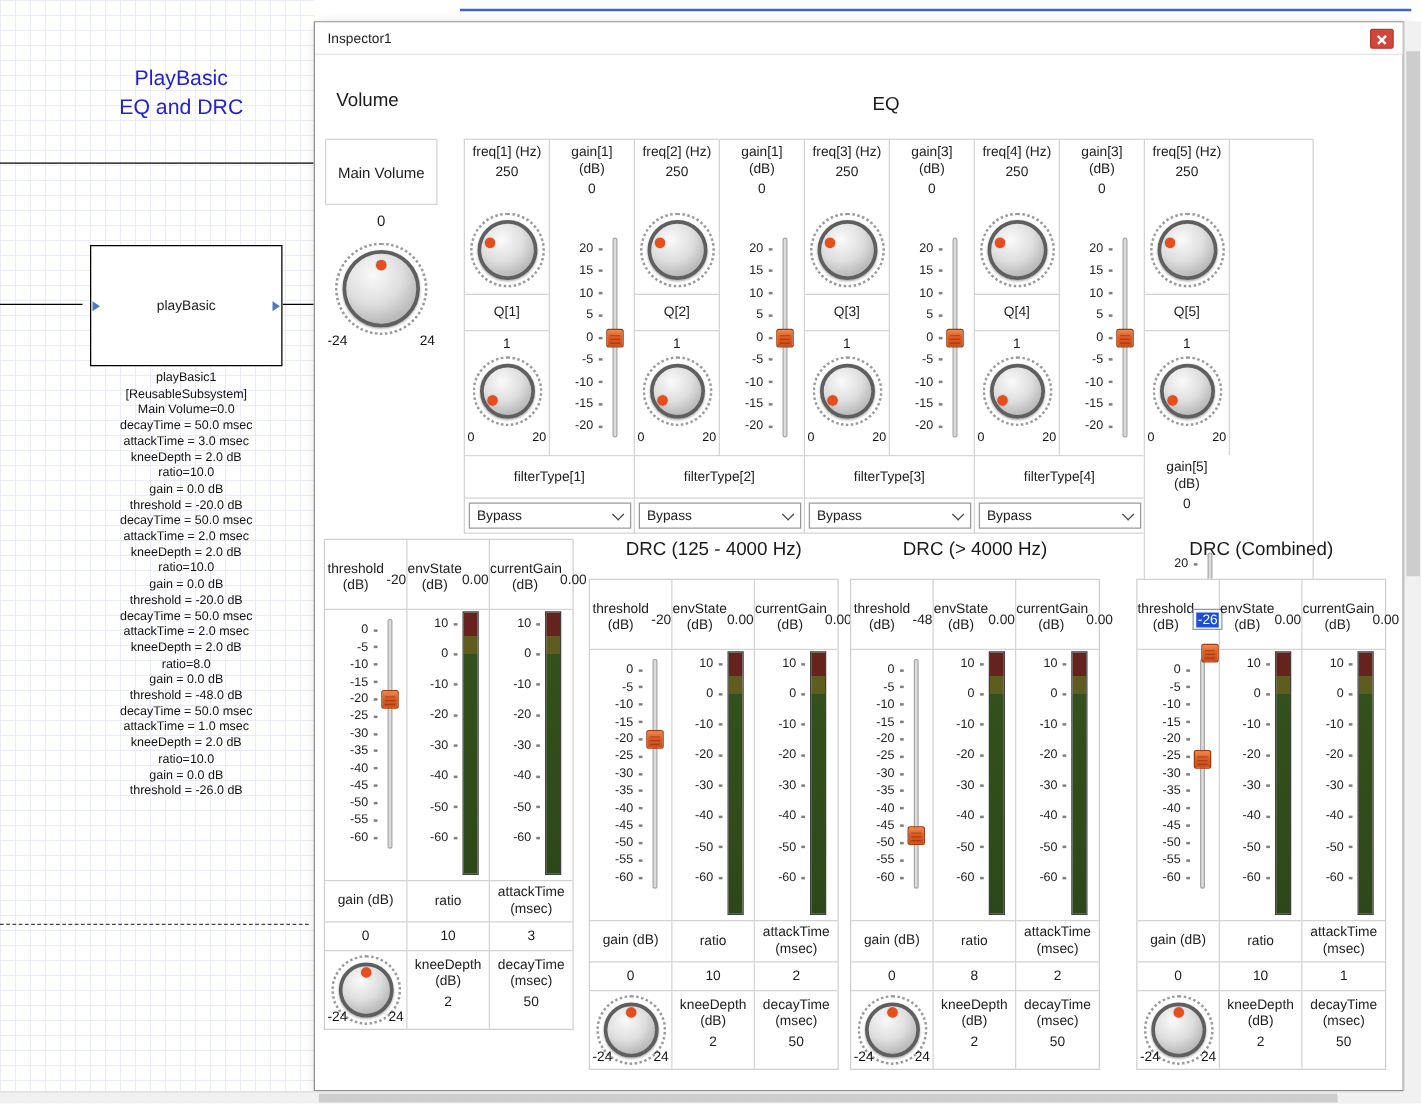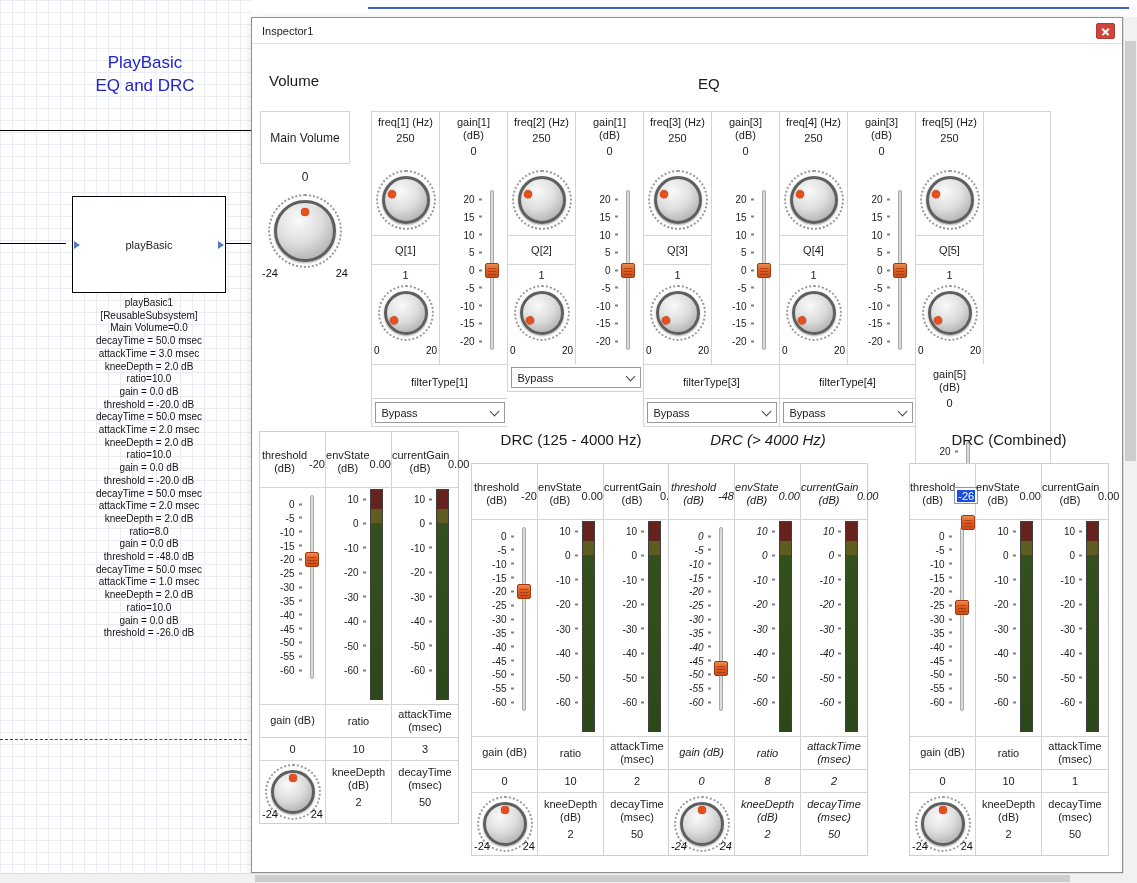--- a/index.html
+++ b/index.html
@@ -115,21 +115,21 @@
   .vs-handle::after{content:"";position:absolute;left:2px;right:2px;top:4px;height:1px;background:rgba(0,0,0,.25);
     box-shadow:0 3px 0 rgba(0,0,0,.25),0 6px 0 rgba(0,0,0,.25);}
   .vs-bar{position:absolute;right:6px;width:13px;border:1px solid #3f3f3f;
     background:linear-gradient(to bottom,#66231d 0%,#66231d 9%,#5f5c20 9%,#5f5c20 16%,#33511c 16%,#2c4818 100%);}
 
   
   #drc-row{position:absolute;left:0;top:413px;right:0;height:430px;}
   .drc-section{position:absolute;top:0;width:200px;}
   .drc-section:nth-child(1){left:7px;}
   .drc-section:nth-child(2){left:219px;}
-  .drc-section:nth-child(3){left:416px;font-style:italic;}
+  .drc-section:nth-child(3){left:428px;}
   .drc-section:nth-child(4){left:657px;}
   .drc-title{height:22px;margin-bottom:10px;font-size:15px;text-align:center;color:#1a1a1a;}
   .drc-grid{display:grid;grid-template-columns:66px 66px 66px;grid-template-rows:56px 217px 33px 23px 62px;
     border:1px solid #cfcfcf;width:200px;background:#fff;}
   .dcell{position:relative;font-size:11px;}
   .bR{border-right:1px solid #d4d4d4;}
   .bB{border-bottom:1px solid #d4d4d4;}
   .dhead{display:flex;flex-direction:row;align-items:center;padding-top:5px;}
   .dhead .val{margin-top:4px;}
   .dbody{display:flex;justify-content:center;}
@@ -370,20 +370,23 @@
                   <span class="vs-dash"></span>
                 </div>
                 <div class="vs-tick" style="top: 176px;">
                   <span class="vs-num">-20</span>
                   <span class="vs-dash"></span>
                 </div>
               </div>
       </div>
     </div>
     <div class="band-foot">
+      <div class="fcell">
+        <span>filterType[2]</span>
+      </div>
       <div class="ddwrap">
         <div class="dropdown">
           <span class="dd-text">Bypass</span>
           <span class="dd-btn"></span>
         </div>
       </div>
     </div>
   </div>
 
   <div class="band">

